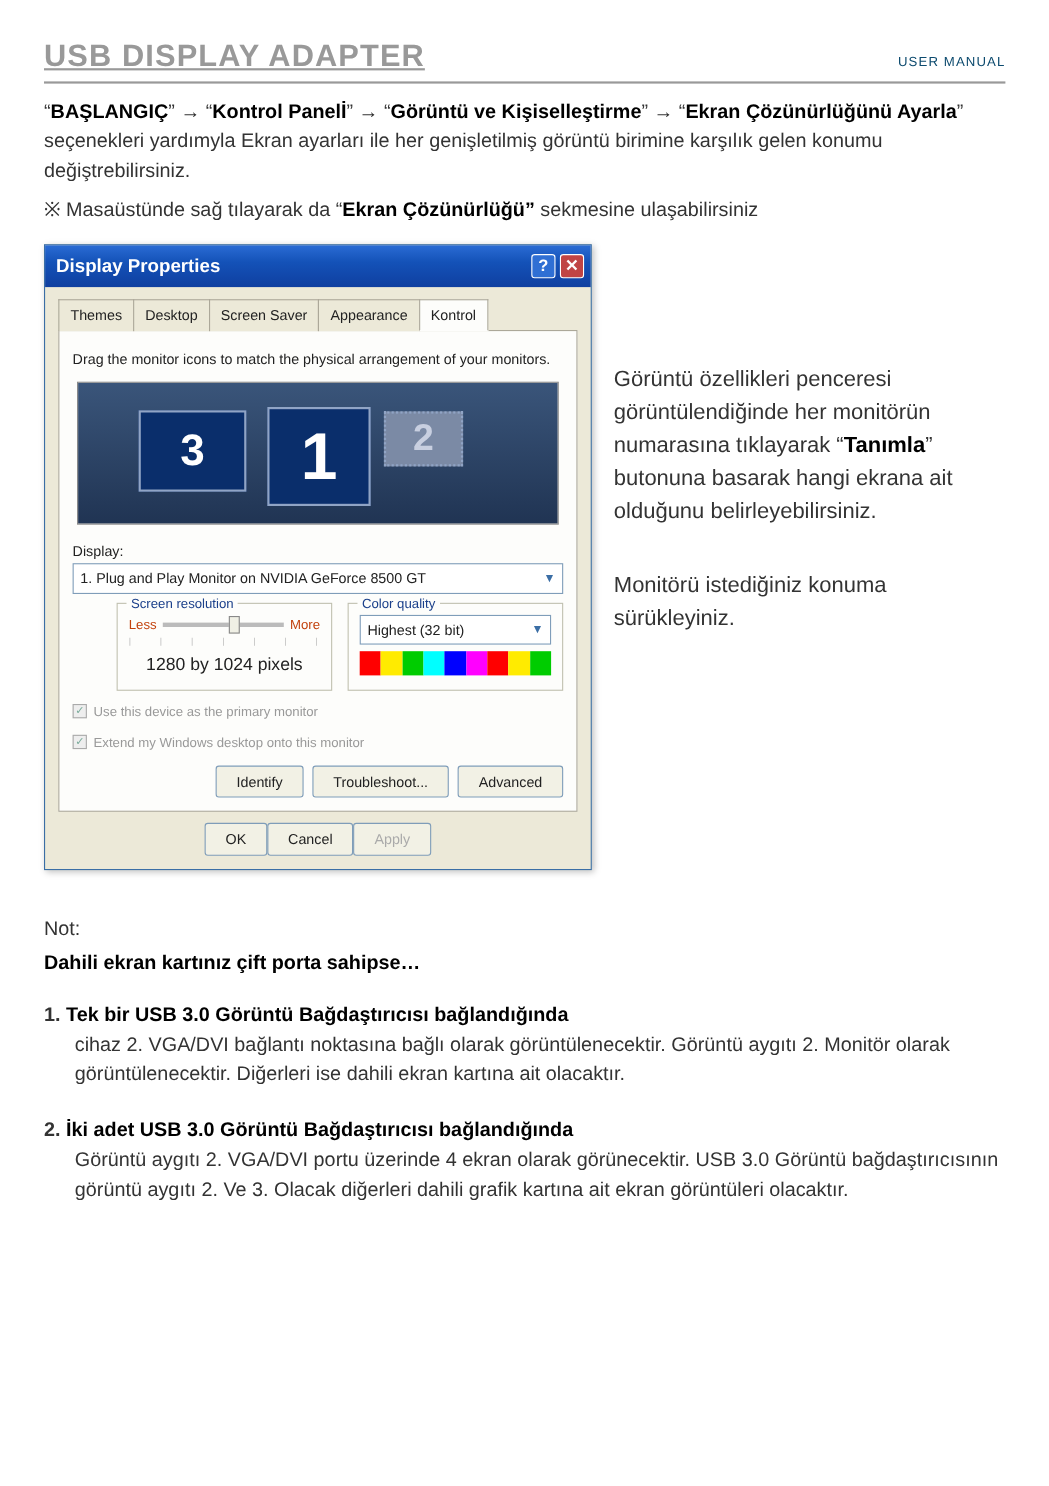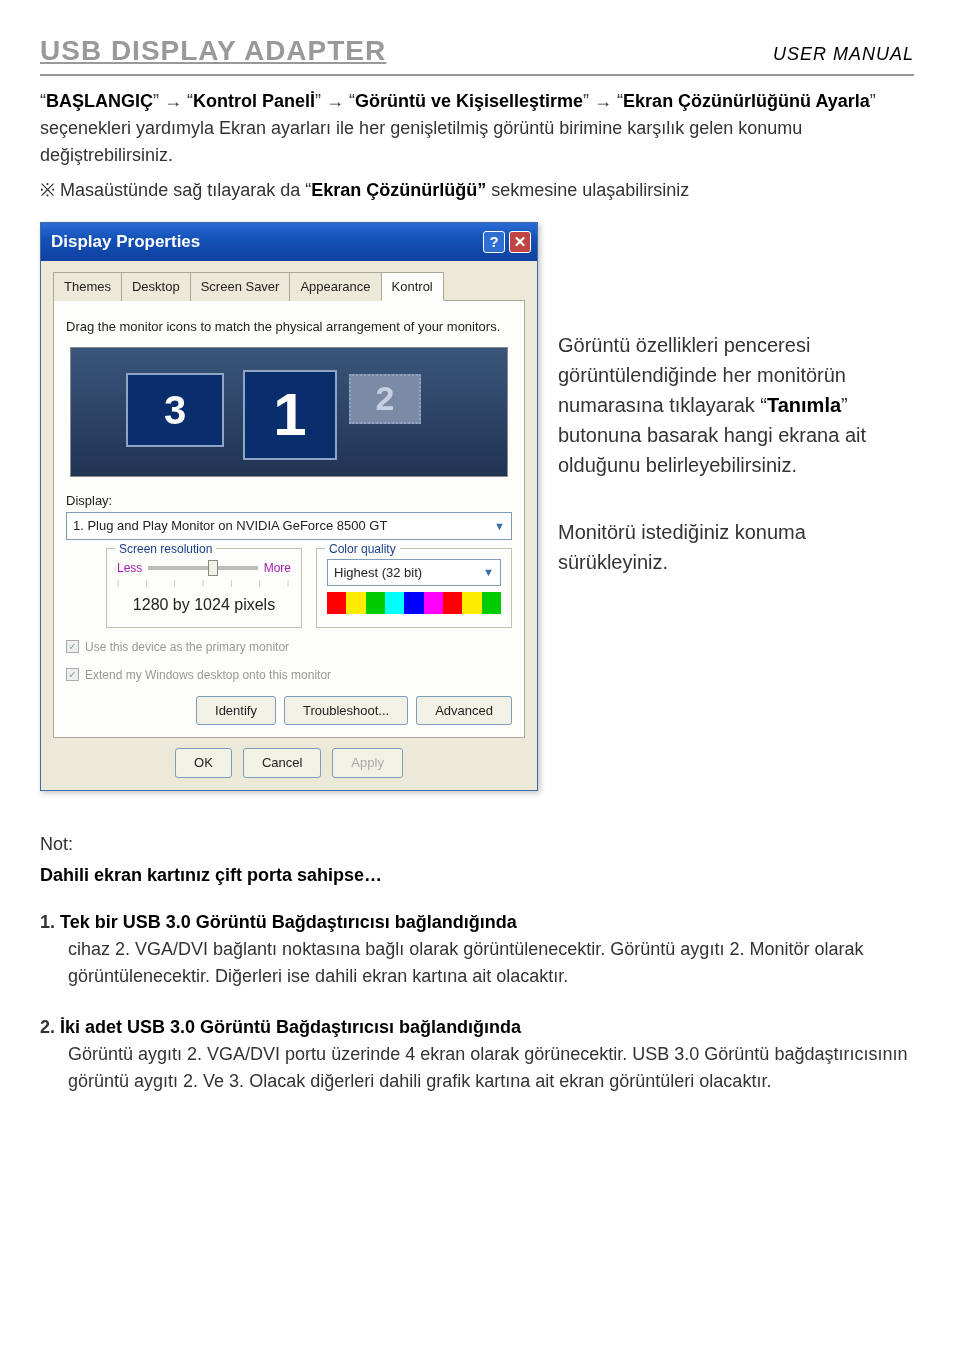--- a/index.html
+++ b/index.html
@@ -21,24 +21,23 @@
     margin-bottom: 12px;
   }
   .header-left {
     font-size: 28px;
     font-weight: bold;
     color: #999;
     letter-spacing: 1px;
     text-decoration: underline;
   }
   .header-right {
-    font-size: 18px;
-    color: #000000;
+    font-size: 12px;
+    color: #0c4a6e;
     letter-spacing: 1px;
-    font-style: italic;
   }
   .intro p { margin: 0 0 8px 0; }
   .midrow {
     display: flex;
     gap: 20px;
     margin-top: 18px;
   }
   .midrow-right {
     flex: 1;
     padding-top: 108px;
@@ -131,42 +130,42 @@
     padding: 10px 10px 10px 10px;
     position: relative;
   }
   .group .legend {
     position: absolute; top: -9px; left: 8px;
     background: #fdfdfb;
     padding: 0 4px;
     font-size: 12px;
     color: #1a3f8a;
   }
-  .slider-row { display:flex; align-items:center; gap:6px; font-size:12px; color:#a21caf;text-align:center;}
+  .slider-row { display:flex; align-items:center; gap:6px; font-size:12px; color:#c2410c;text-align:center;}
   .slider-track {
     flex:1; height:4px; background:#bbb; position:relative; margin: 6px 0;
   }
   .slider-thumb {
     position:absolute; top:-6px; left:55%;
     width:10px; height:16px;
     background:#f0f0e5; border:1px solid #888;
   }
   .slider-ticks { display:flex; justify-content:space-between; font-size:8px; color:#bbb; letter-spacing:2px;}
   .res-text { text-align:center; font-size:16px; margin-top:4px;}
   .cq-bar {
     height: 22px;
     display: flex;
     gap: 0;
     margin-top: 6px;
   }
   .cq-bar span{ flex:1; }
   .chk-row { margin-top:10px; font-size:12px; color:#999; display:flex; align-items:center; gap:6px;}
   .chk { width:13px; height:13px; border:1px solid #aaa; background:#eee; display:inline-flex; align-items:center; justify-content:center; font-size:10px; color:#7a9;}
   .btn-row { display:flex; gap:8px; justify-content:flex-end; margin-top:12px;}
-  .outer-btn-row { display:flex; gap:11px; justify-content:center; margin-top:10px;}
+  .outer-btn-row { display:flex; gap:0; justify-content:center; margin-top:10px;}
   .xp-btn {
     background:#f2f1e5;
     padding: 4px 18px;
     justify-content: center;
     border-radius:3px;
   }
   .xp-btn.disabled { color:#aaa; }
 
   .note-sec { margin-top: 40px; }
   .note-sec .title { margin-bottom: 4px;}

